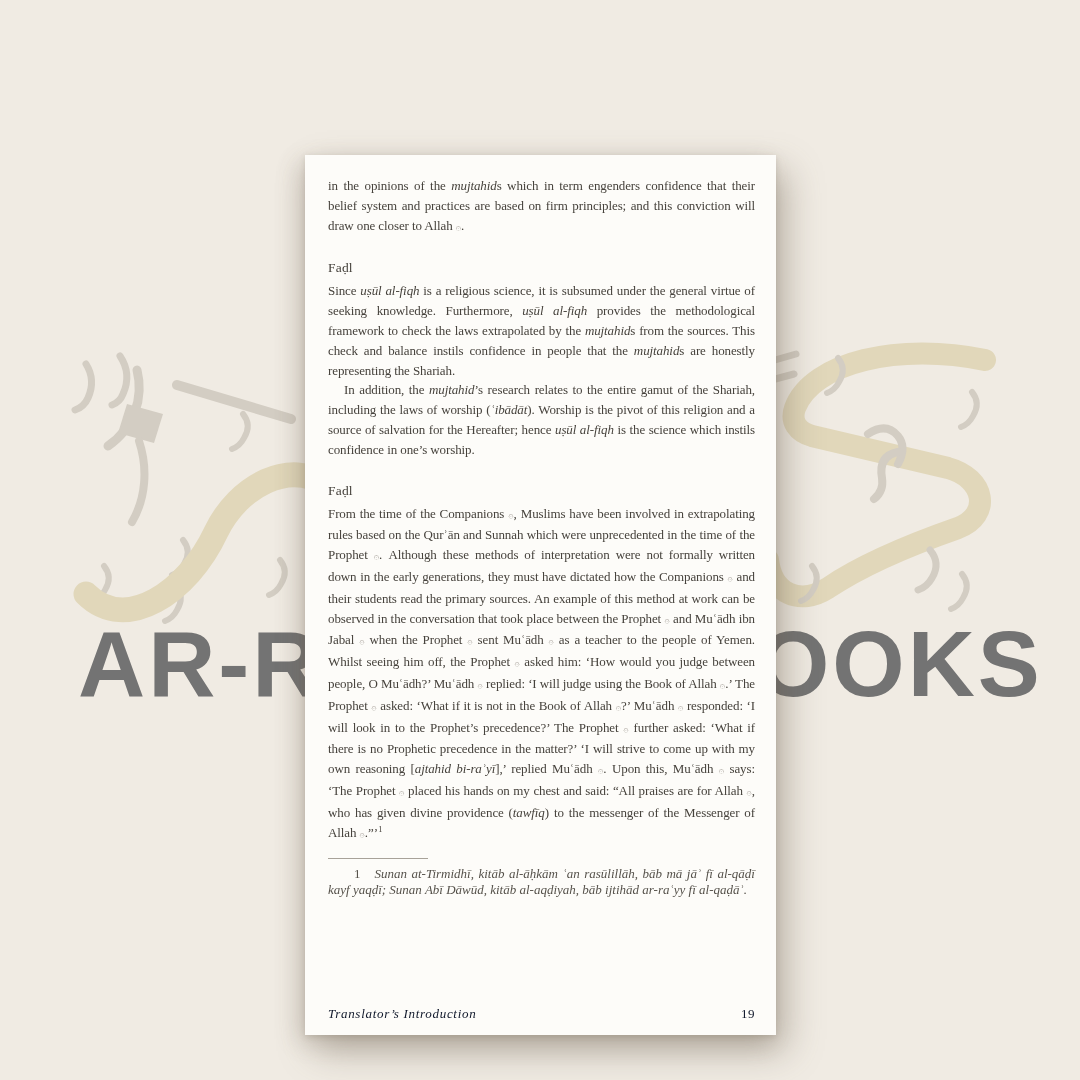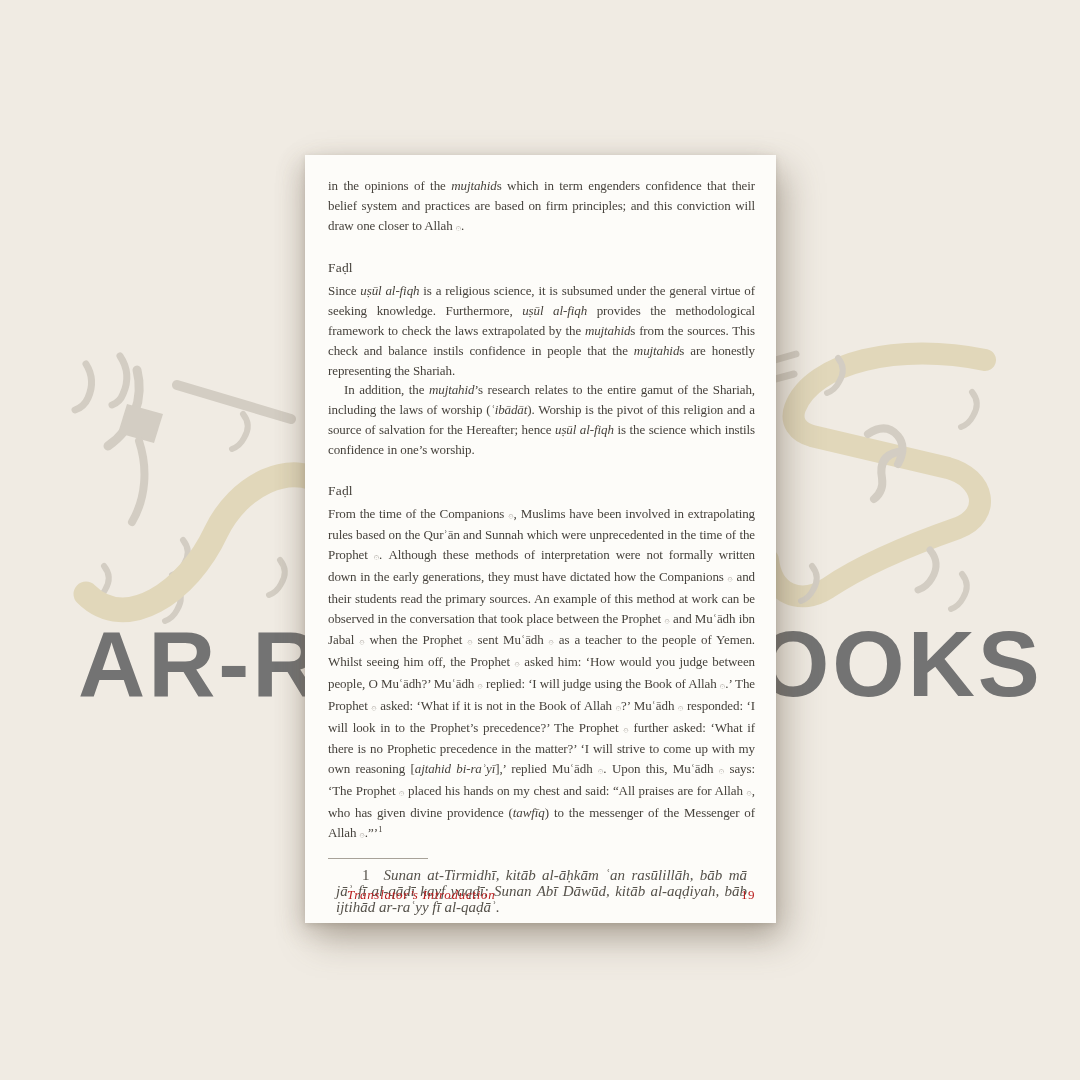--- a/index.html
+++ b/index.html
@@ -13,21 +13,21 @@
   .wm{
     position:absolute;top:618px;line-height:1;
     font-family:"Liberation Sans","DejaVu Sans",sans-serif;
     font-weight:bold;font-size:93px;letter-spacing:3px;
     color:#737373;user-select:none;
   }
   .wm-left{left:78px;}
   .wm-right{left:757px;}
 
   .page{
-    position:absolute;left:305px;top:155px;width:471px;height:768px;
+    position:absolute;left:305px;top:155px;width:471px;height:880px;
     background:#fdfcf9;box-sizing:border-box;
     padding:21px 21px 0 23px;
     box-shadow:10px 16px 34px rgba(104,92,75,0.40),
                -7px 7px 22px rgba(104,92,75,0.20),
                0 2px 6px rgba(104,92,75,0.18);
   }
   .para{
     margin:0;text-align:justify;
     font-size:13px;line-height:19.8px;letter-spacing:-0.1px;
     color:#46423c;
@@ -38,29 +38,28 @@
     color:#46423c;letter-spacing:0.2px;
   }
   .hon{
     font-family:"DejaVu Sans",sans-serif;
     font-size:9px;color:#99938b;letter-spacing:0;font-style:normal;
   }
   .para sup{font-size:8.5px;line-height:0;}
   .footnote{margin-top:14px;}
   .fn-rule{width:100px;border:0;border-top:1px solid #a8a299;margin:0 0 7px 0;}
   .fn-text{
-    margin:8px;font-size:15px;line-height:16px;color:#55514a;
+    margin:0;font-size:13px;line-height:16px;color:#55514a;
     text-align:justify;text-indent:26px;letter-spacing:0;
   }
   .fn-marker{margin-right:14px;font-style:normal;}
   .page-footer{
-    position:absolute;left:23px;right:21px;bottom:20px;
+    position:absolute;left:23px;right:21px;bottom:13px;
     display:flex;justify-content:space-between;align-items:baseline;
-    color:#b91c1c;
-    margin-left:19px;
+    color:#0f172a;
   }
   .footer-title{font-style:italic;font-size:13px;letter-spacing:0.7px;}
   .page-number{font-size:13px;letter-spacing:0.5px;font-family:Liberation Serif, serif;}
 </style>
 </head>
 <body>
 
 <div class="watermark-layer">
   <svg class="calligraphy" width="1080" height="1080" viewBox="0 0 1080 1080">
     <g fill="none" stroke="#d3cdc3" stroke-linecap="round">

